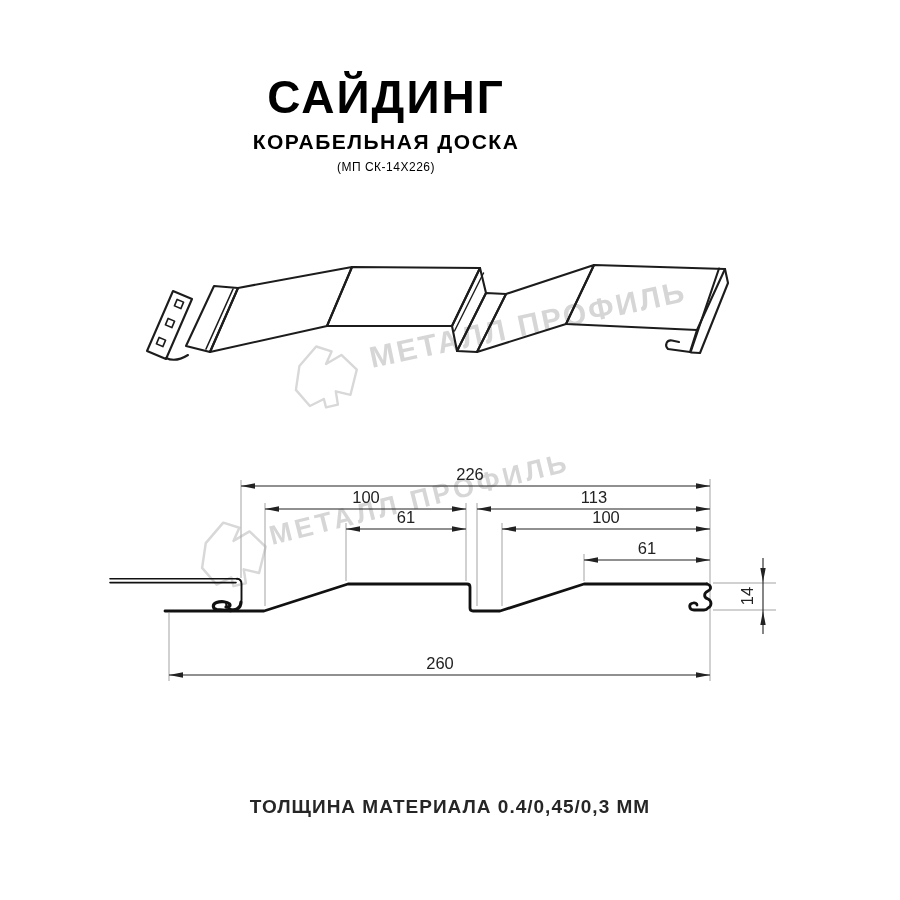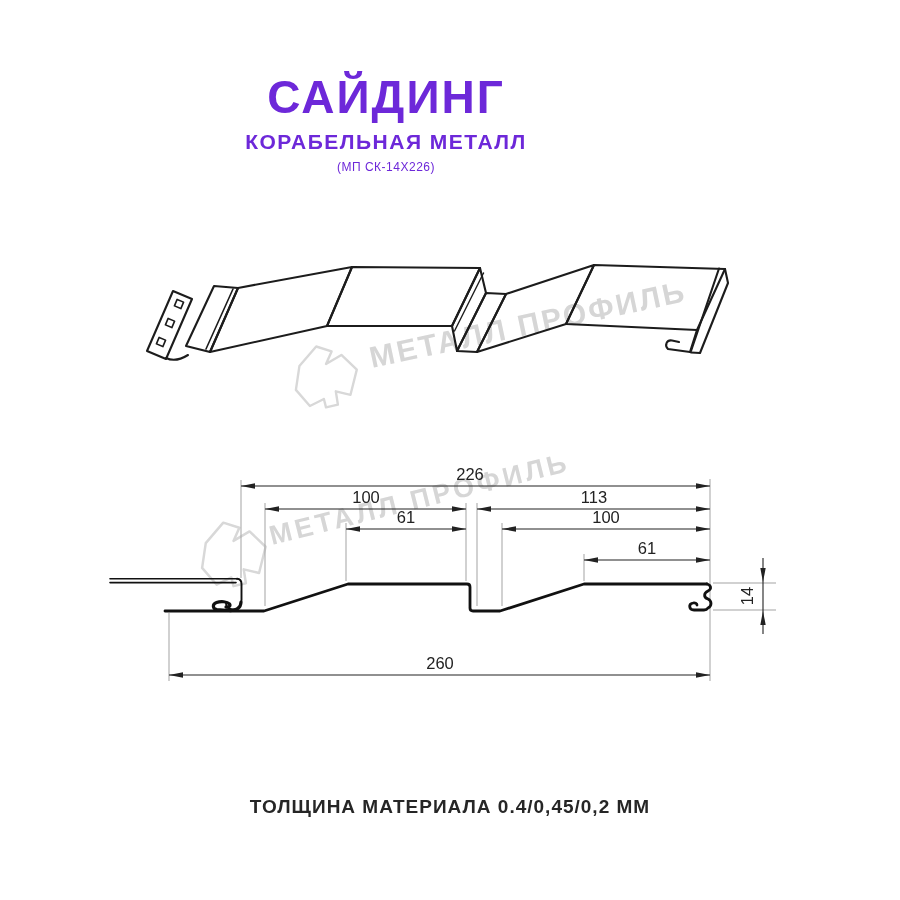--- a/index.html
+++ b/index.html
@@ -1,33 +1,33 @@
 <!DOCTYPE html>
 <html><head>
 <meta charset="utf-8">
 <style>
   html,body{margin:0;padding:0;background:#fff;}
   .page{position:relative;width:900px;height:900px;background:#ffffff;overflow:hidden;
         font-family:"Liberation Sans",sans-serif;}
-  .hdr{position:absolute;left:0;width:772px;text-align:center;color:#6d28d9;}
+  .hdr{position:absolute;left:0;width:772px;text-align:center;color:#000000;}
   .title{top:70px;font-size:46px;font-weight:800;letter-spacing:2px;}
   .subtitle{top:130px;font-size:21px;font-weight:700;letter-spacing:1.5px;}
   .code{top:160px;font-size:12px;font-weight:500;letter-spacing:0.5px;}
   .footer{position:absolute;left:0;top:796px;width:900px;text-align:center;
           font-size:19px;font-weight:600;letter-spacing:1px;color:#262626;}
   svg text{font-family:"Liberation Sans",sans-serif;}
   .dimtxt{font-size:16.5px;fill:#222;}
 </style>
 </head>
 <body>
 
 <div class="page">
 
   <div class="hdr title">САЙДИНГ</div>
-  <div class="hdr subtitle">КОРАБЕЛЬНАЯ МЕТАЛЛ</div>
+  <div class="hdr subtitle">КОРАБЕЛЬНАЯ ДОСКА</div>
   <div class="hdr code">(МП СК-14Х226)</div>
 
   <svg width="900" height="900" viewBox="0 0 900 900" style="position:absolute;left:0;top:0">
 
     <g stroke="#d8d8d8" fill="none">
       <g transform="translate(291,343) scale(0.70)">
         <path d="M36,5 L58,12 L50,30 L72,17 L94,38 L85,74 L64,69 L67,88 L50,92 L47,80 L27,90 L7,67 L12,33 Z" stroke-width="3.4" stroke-linejoin="round"></path>
       </g>
       <text transform="translate(372,368) rotate(-12)" font-size="30" font-weight="bold" letter-spacing="2.5" fill="#d6d6d6" stroke="none">МЕТАЛЛ ПРОФИЛЬ</text>
     </g>
@@ -130,14 +130,14 @@
         <path stroke-width="2.8" d="M707,584 C711,585 712,589 708,591 C704,593 703,597 708,599 C712,601 712,606 708,608 C707,609.5 705.5,610 704,610 L694,610 C689,610 688,604 693,603 C695,602.5 697,603.5 697,605"></path>
 
         <line stroke-width="1.6" x1="110" y1="578.8" x2="237" y2="578.8"></line>
         <line stroke-width="1.6" x1="110" y1="582.6" x2="236" y2="582.6"></line>
         <path stroke-width="1.9" d="M237,578.8 C240,579 241.5,581 241.5,584 L241.5,600 C241.5,606 238,609.5 233,609.5 C229,609.5 226,607 226,603.5"></path>
         <path stroke-width="3.2" d="M241,602 C241,608 236,611 229,610.5 L217,609.5 C212.5,609 212,604 216.5,602.5 C221,601 227,601.5 229.5,604 C231,605.5 229,607.5 226,607"></path>
       </g>
     </g>
   </svg>
 
-  <div class="footer">ТОЛЩИНА МАТЕРИАЛА 0.4/0,45/0,2 ММ</div>
+  <div class="footer">ТОЛЩИНА МАТЕРИАЛА 0.4/0,45/0,3 ММ</div>
 </div>
 
 </body></html>

